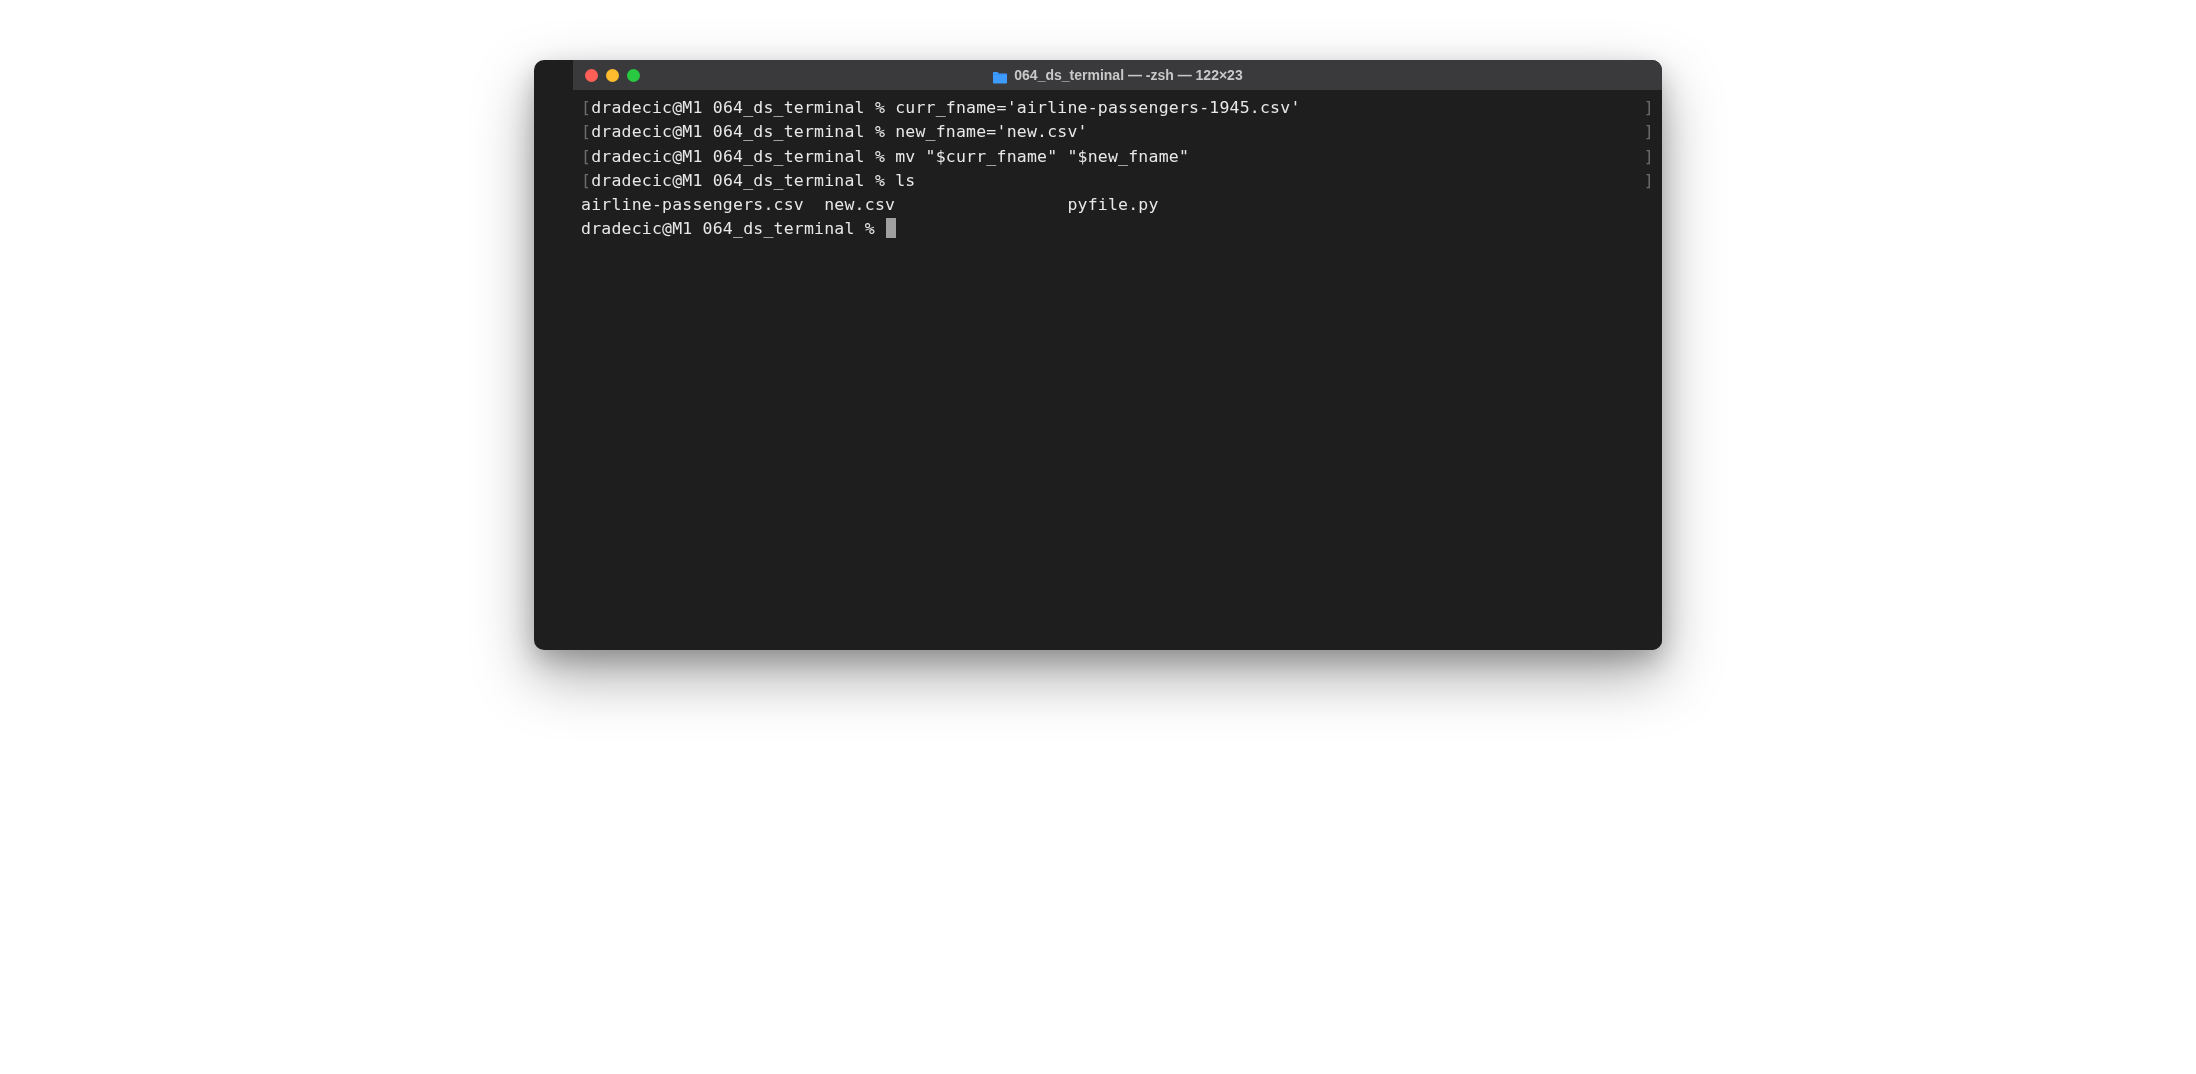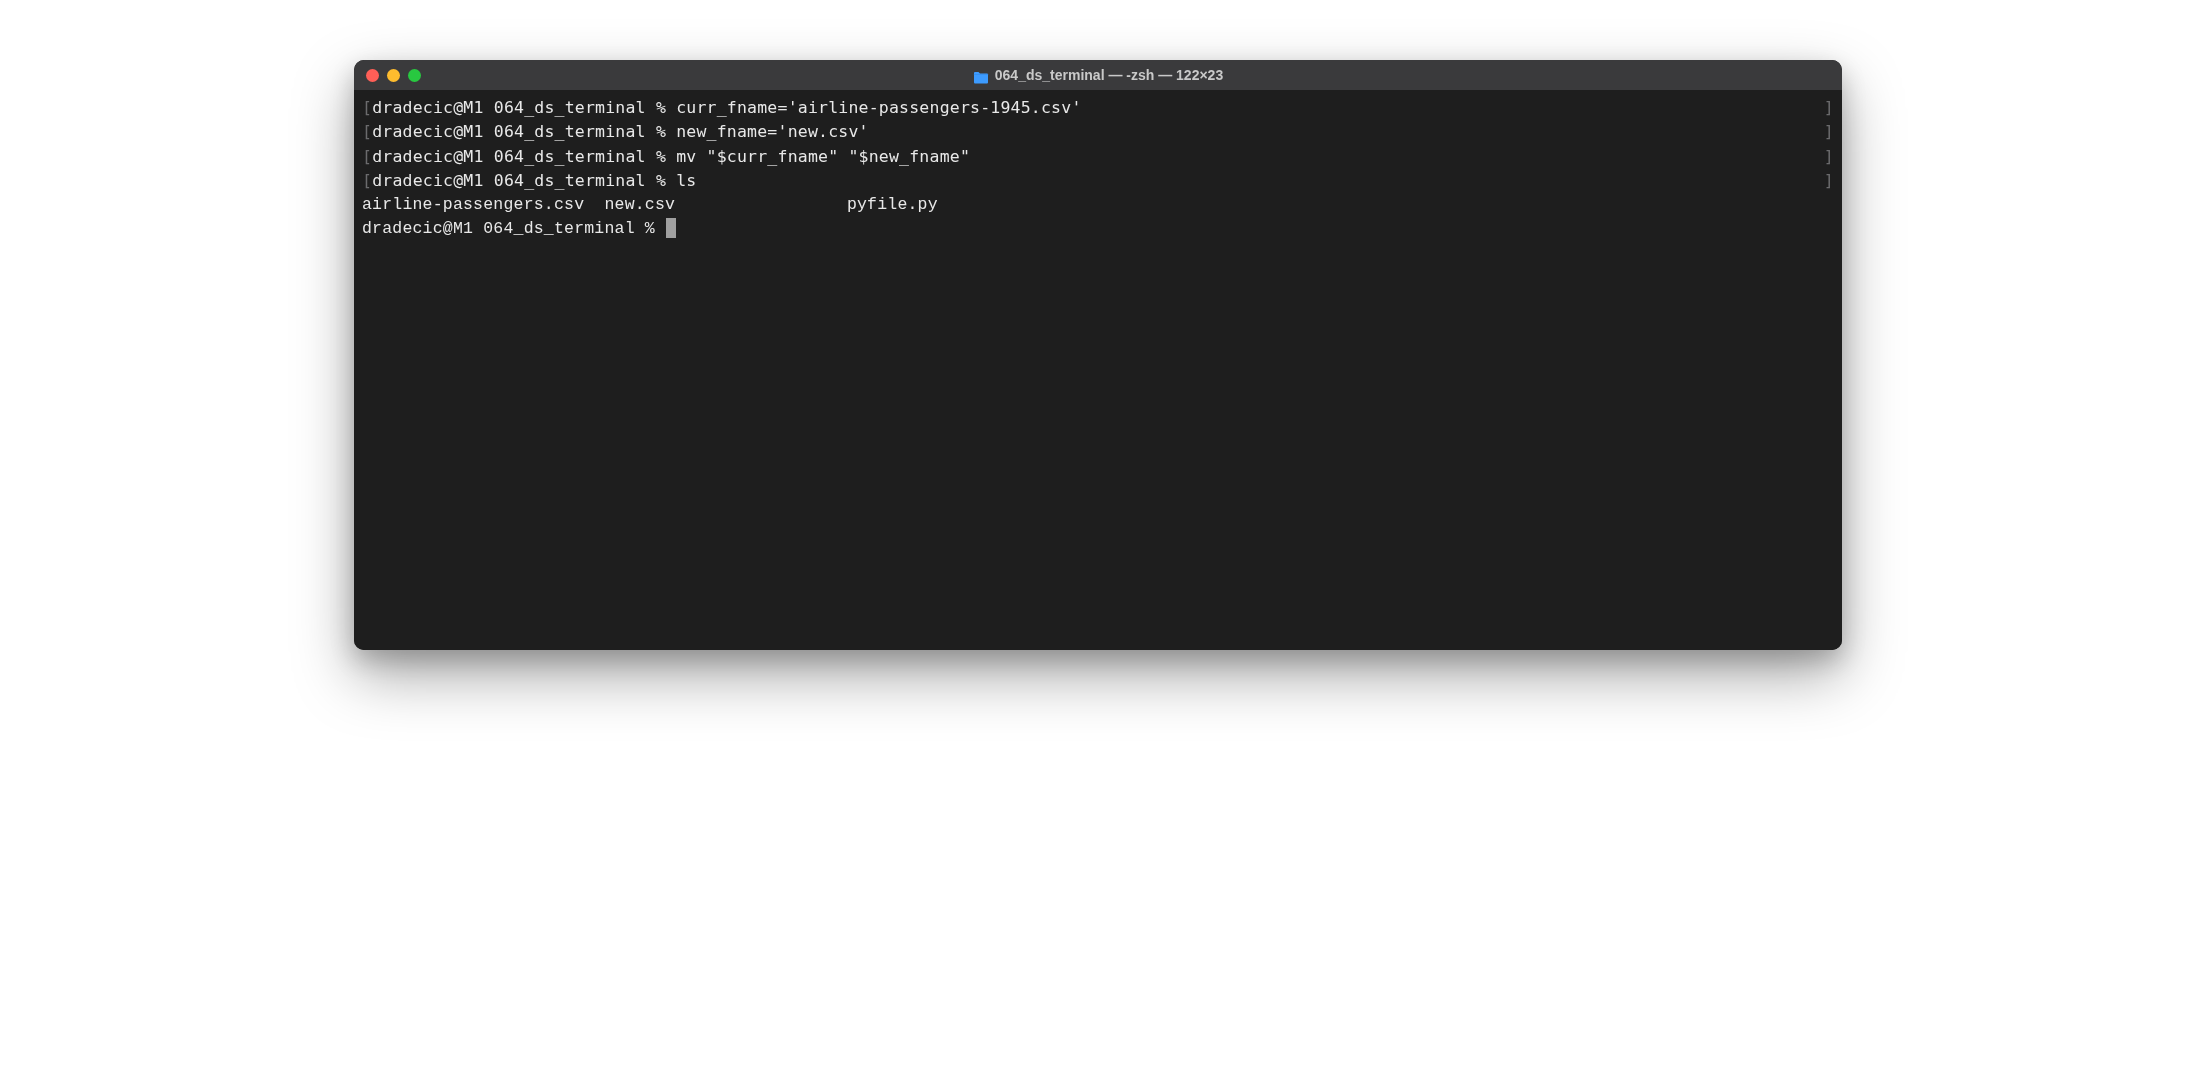--- a/index.html
+++ b/index.html
@@ -6,25 +6,26 @@
     body {
       background: #ffffff;
       font-family: 'SF Mono', 'Menlo', 'Monaco', 'Consolas', monospace;
       display: flex;
       justify-content: center;
       align-items: flex-start;
       padding: 60px 80px;
       min-height: 100vh;
     }
     .window {
-      width: 1488px;
+      width: 1128px;
       border-radius: 10px;
       overflow: hidden;
       box-shadow: 0 25px 60px rgba(0,0,0,0.35), 0 10px 25px rgba(0,0,0,0.2);
       background: #1e1e1e;
+      padding-left: 39px;
     }
     .titlebar {
       background: #3a3a3c;
       height: 30px;
       display: flex;
       align-items: center;
       position: relative;
       padding: 0 12px;
     }
     .traffic-lights {
@@ -63,21 +64,21 @@
     .terminal-body {
       background: #1e1e1e;
       color: #e8e8e8;
       padding: 6px 8px 8px 8px;
       font-size: 16.5px;
       line-height: 1.47;
       min-height: 560px;
       letter-spacing: 0.2px;
       font-weight: 500;
     }
-    .line { white-space: pre; font-family: Liberation Mono, monospace; }
+    .line { white-space: pre; }
     .cursor {
       display: inline-block;
       width: 10px;
       height: 20px;
       background: #a0a0a0;
       vertical-align: text-bottom;
       margin-left: 1px;
     }
     .row {
       display: flex;

